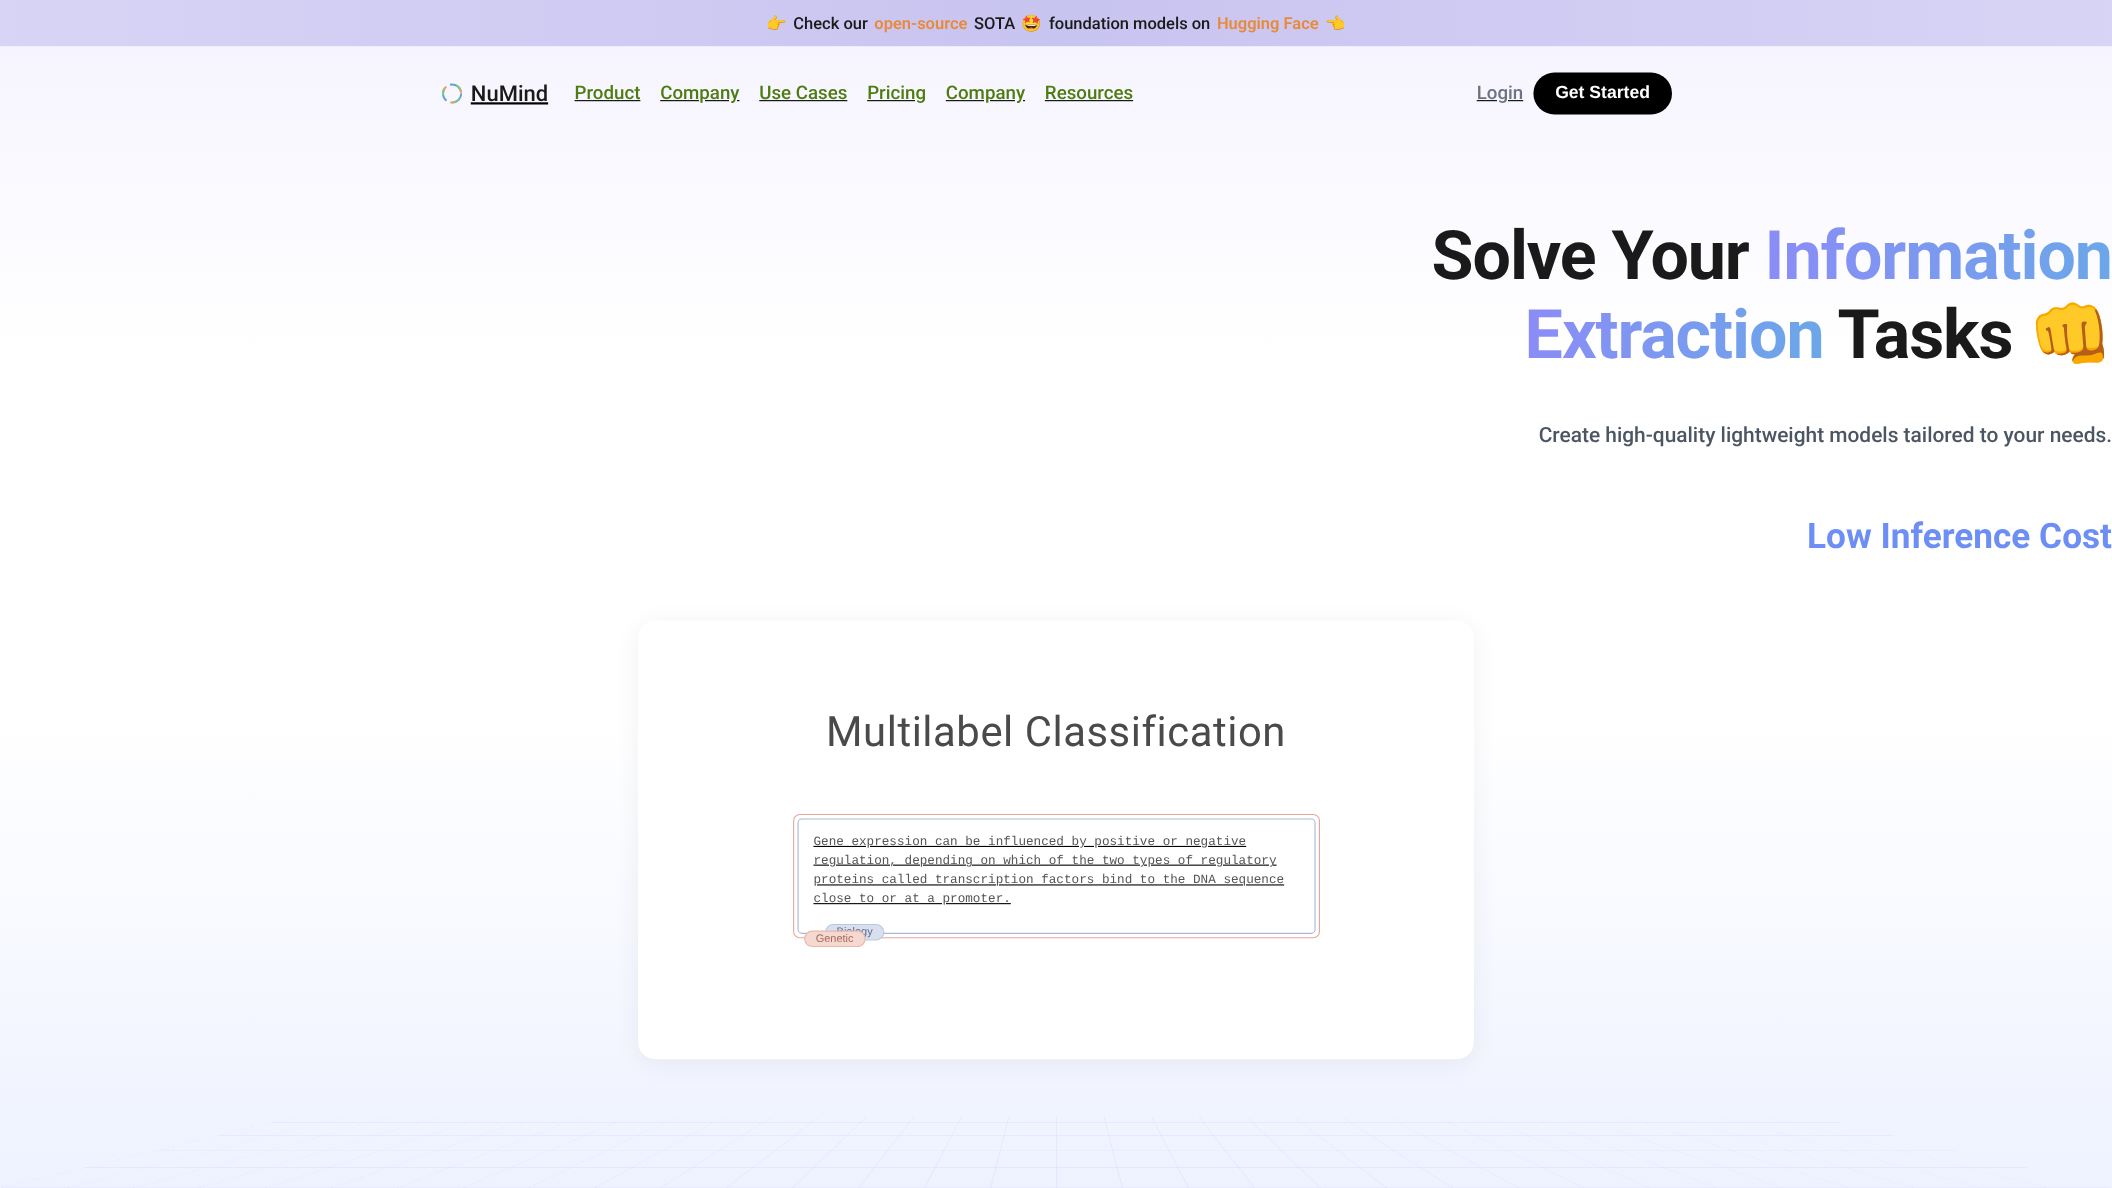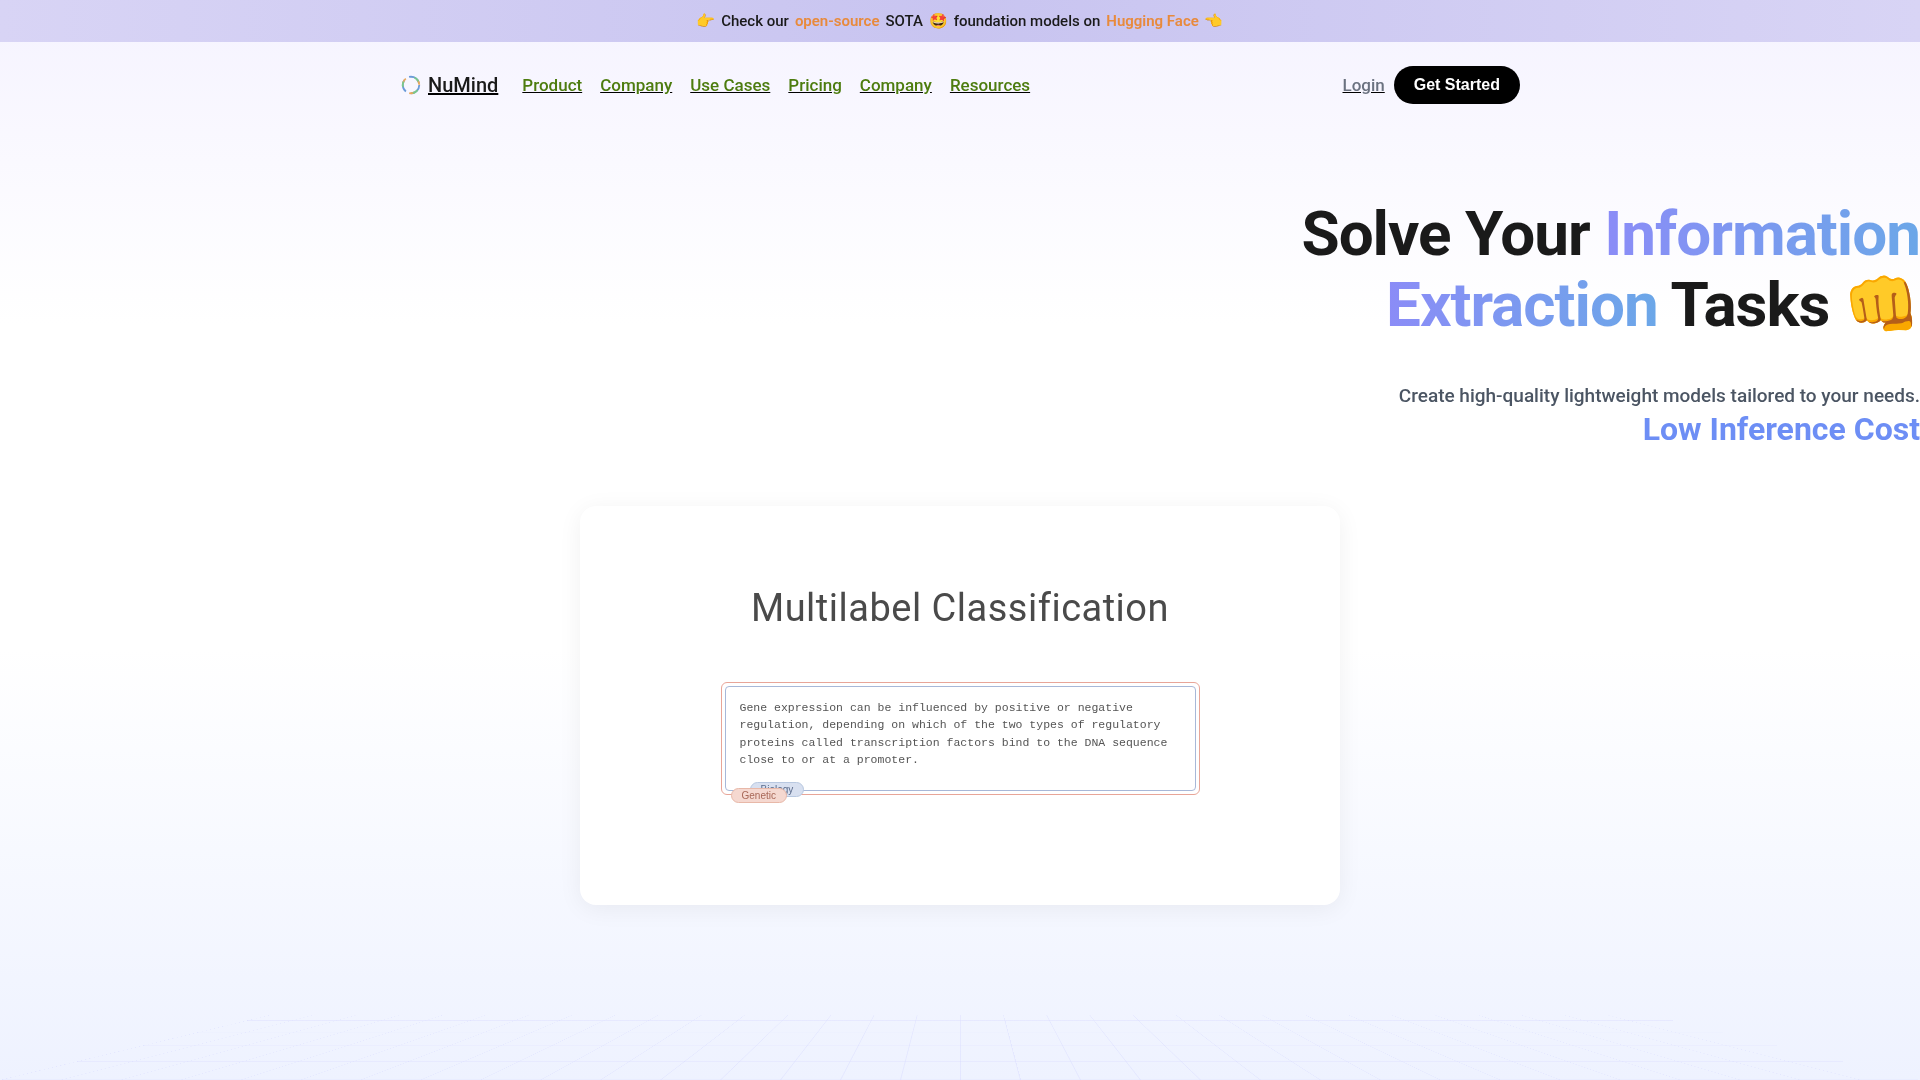--- a/index.html
+++ b/index.html
@@ -147,20 +147,21 @@
     
     .hero-subtitle {
       margin-top: 40px;
       font-size: 19px;
       line-height: 1.55;
       color: #4b5563;
       font-weight: 500;
     }
     
     .feature-label {
+      margin-top: 58px;
       font-size: 32px;
       font-weight: 700;
       color: #6d8ef5;
     }
     
     
     .demo-card {
       width: 760px;
       margin: 58px auto 16px;
       background: #ffffff;
@@ -177,20 +178,21 @@
       color: #4a4a4a;
       text-align: center;
       margin-bottom: 52px;
       letter-spacing: 0.5px;
     }
     
     .text-box-wrapper {
       position: relative;
       width: 479px;
       margin: 0 auto;
+      text-decoration: underline;
     }
     
     .text-box {
       border: 1.5px solid #e8a598;
       border-radius: 6px;
       padding: 3px;
       background: #ffffff;
     }
     
     .text-box-inner {

